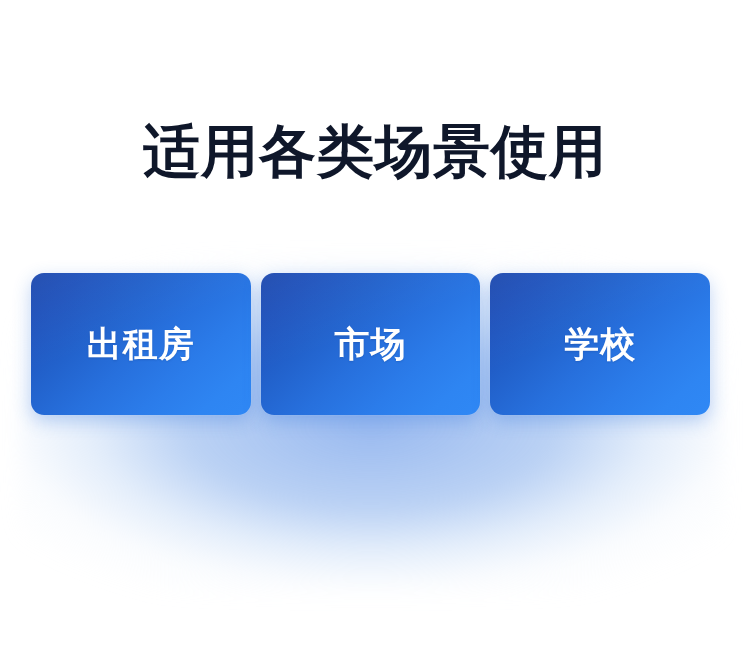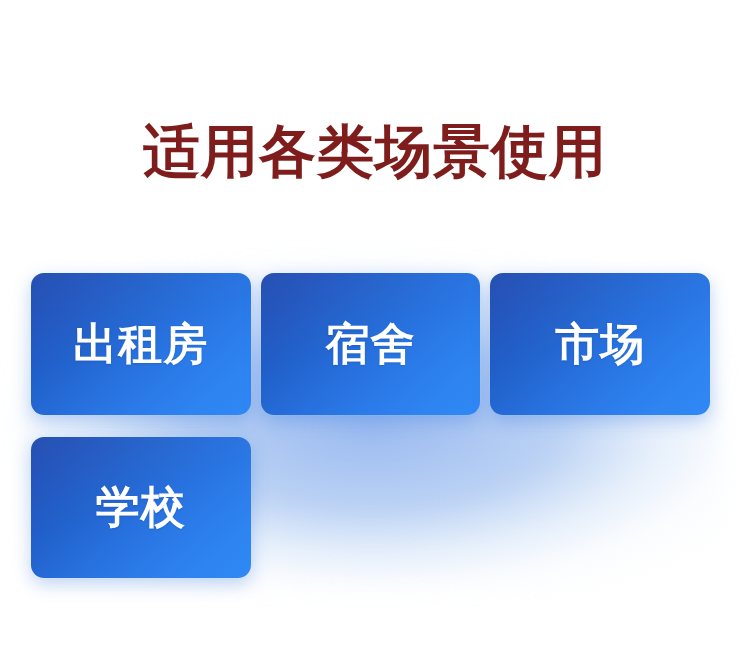--- a/index.html
+++ b/index.html
@@ -32,21 +32,21 @@
     width: 750px;
     text-align: center;
   }
 
   .page-title {
     display: inline-block;
     font-family: "Liberation Sans", "DejaVu Sans", sans-serif;
     font-size: 57px;
     font-weight: 700;
     line-height: 1.18;
-    color: #7f1d1d;
+    color: #0f172a;
     letter-spacing: 1px;
     white-space: nowrap;
   }
 
   
   .grid-glow {
     position: absolute;
     left: 18px;
     top: 258px;
     width: 706px;
@@ -106,21 +106,21 @@
         rgba(255,255,255,0.05) 0%,
         rgba(255,255,255,0.00) 45%);
     pointer-events: none;
   }
 
   .scene-card-label {
     position: relative;
     z-index: 2;
     color: #ffffff;
     font-family: "Liberation Sans", "DejaVu Sans", sans-serif;
-    font-size: 44px;
+    font-size: 35px;
     font-weight: 700;
     letter-spacing: 1px;
     line-height: 1;
     white-space: nowrap;
     text-shadow: 0 1px 2px rgba(12,40,100,0.18);
   }
 </style>
 </head>
 <body>
 
@@ -133,23 +133,20 @@
   <div class="grid-glow"></div>
 
   <div class="card-grid">
 
     <div class="scene-card">
       <span class="scene-card-label">出租房</span>
     </div>
 
 
 
-    <div class="scene-card">
-      <span class="scene-card-label">宿舍</span>
-    </div>
 
     <div class="scene-card">
       <span class="scene-card-label">市场</span>
     </div>
 
     <div class="scene-card">
       <span class="scene-card-label">学校</span>
     </div>
 
   </div>

